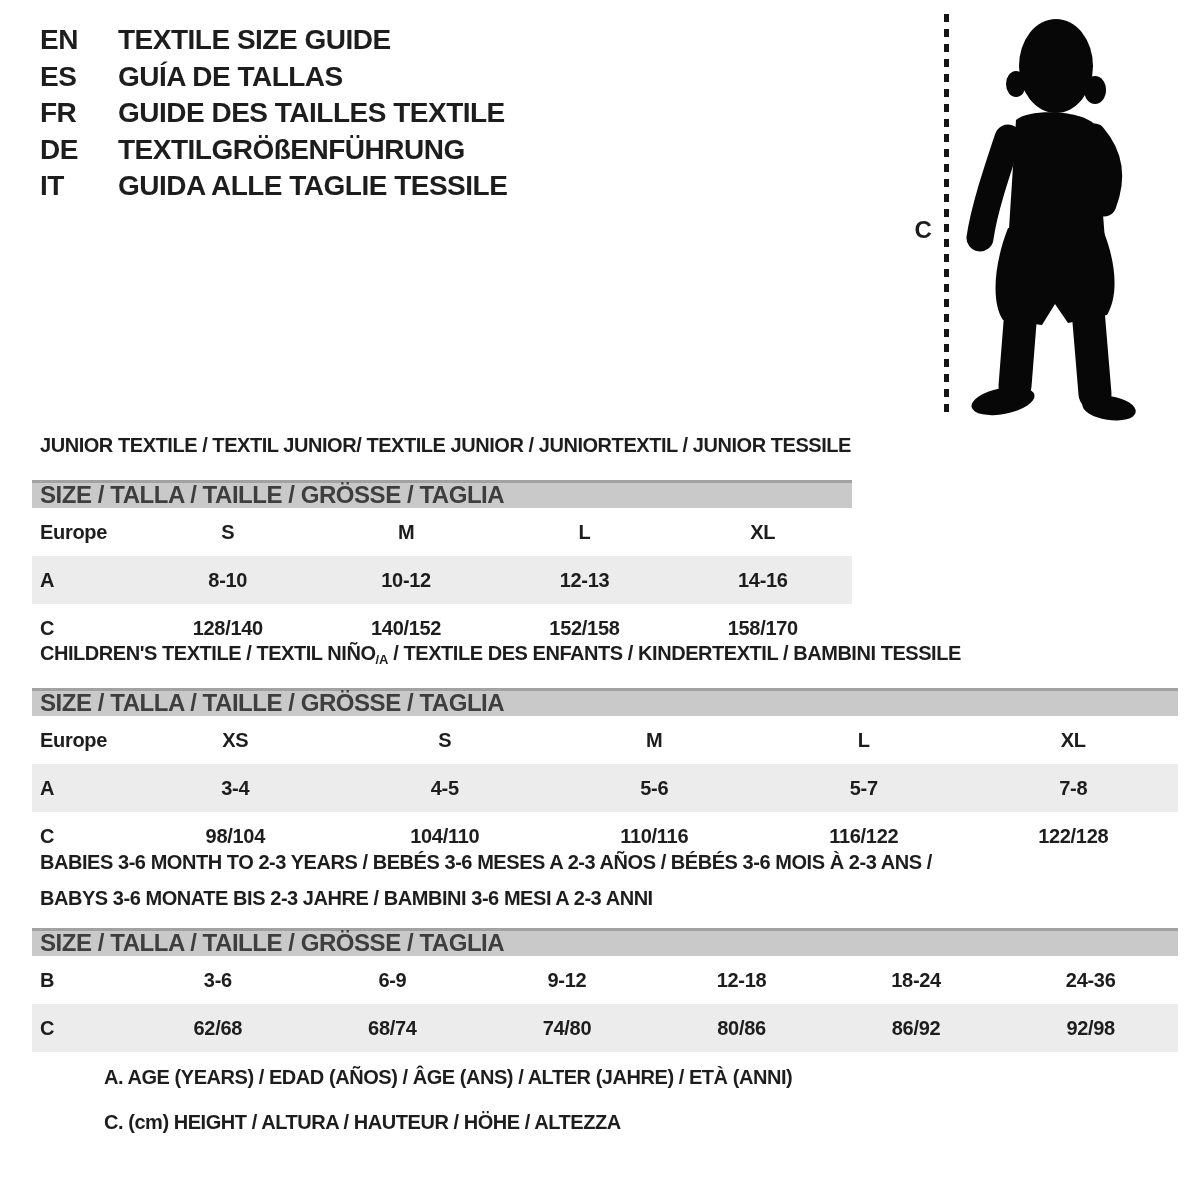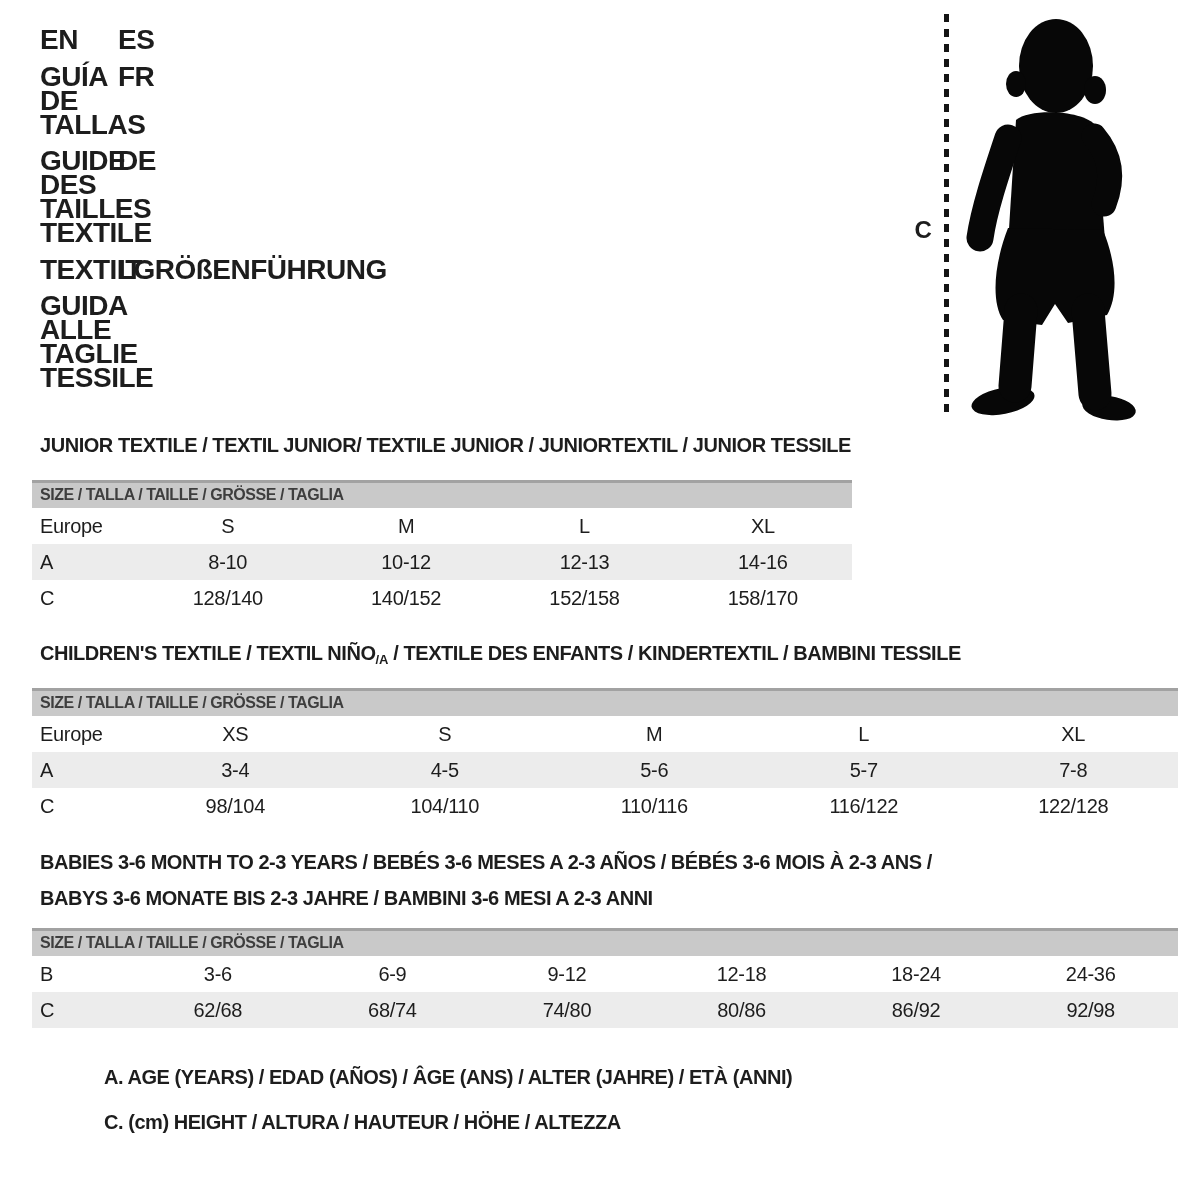--- a/index.html
+++ b/index.html
@@ -52,60 +52,62 @@
   .title-junior{top:434px;}
   .title-children{top:642px;}
   .title-babies{top:844px;line-height:36px;white-space:normal;width:1000px;}
   
   .size-banner{
     position:absolute;left:32px;
     height:28px;line-height:24px;
     background:var(--banner-bg);
     border-top:3px solid var(--banner-border);
     color:var(--banner-text);
-    font-size:16px;font-weight:700;
+    font-size:24px;font-weight:700;
     padding-left:8px;letter-spacing:-0.45px;
   }
   .banner-junior{top:480px;width:820px;}
   .banner-children{top:688px;width:1146px;}
   .banner-babies{top:928px;width:1146px;}
   
   table.size-table{
     position:absolute;left:32px;
     table-layout:fixed;border-collapse:collapse;
   }
   #table-junior{top:508px;width:820px;}
   #table-children{top:716px;width:1146px;}
   #table-babies{top:956px;width:1146px;}
   table.cols-4 col.label{width:13%;}
   table.cols-5 col.label{width:8.6%;}
   table.cols-6 col.label{width:8.6%;}
   .size-table td{
-    height:36px;
+    height:48px;
     font-size:20px;
     text-align:center;
     vertical-align:middle;
     letter-spacing:-0.3px;
+    font-weight:bold;
   }
   .size-table td.row-label{text-align:left;padding-left:8px;}
   .size-table tr.striped{background:var(--stripe);}
   
   .legend{position:absolute;left:56px;top:1066px;margin-left:48px;}
   .legend-line{
     font-size:20px;font-weight:700;line-height:22px;
     margin-bottom:23px;letter-spacing:-0.45px;white-space:nowrap;
   }
 </style>
 </head>
 <body>
 
 <div class="canvas">
 
   <div class="lang-block" id="langList">
       <div>EN</div>
+      <div>TEXTILE SIZE GUIDE</div>
       <div>ES</div>
       <div>GUÍA DE TALLAS</div>
       <div>FR</div>
       <div>GUIDE DES TAILLES TEXTILE</div>
       <div>DE</div>
       <div>TEXTILGRÖßENFÜHRUNG</div>
       <div>IT</div>
       <div>GUIDA ALLE TAGLIE TESSILE</div>
     </div>
 

